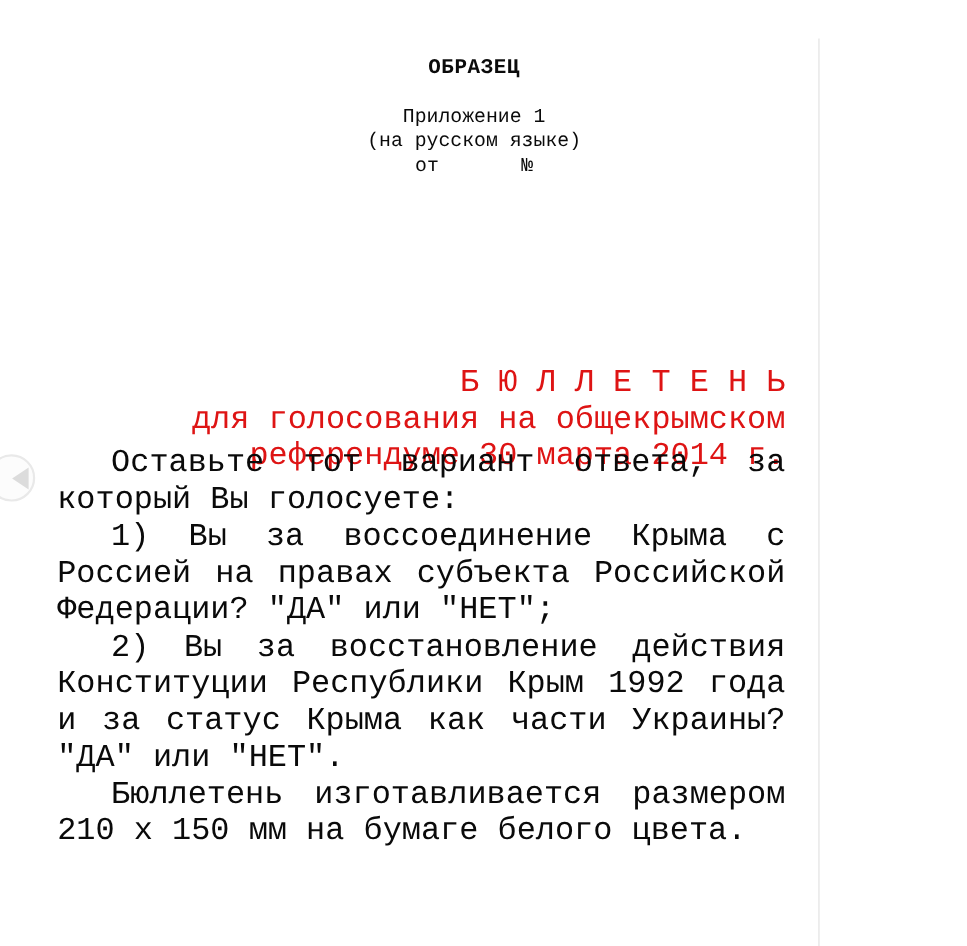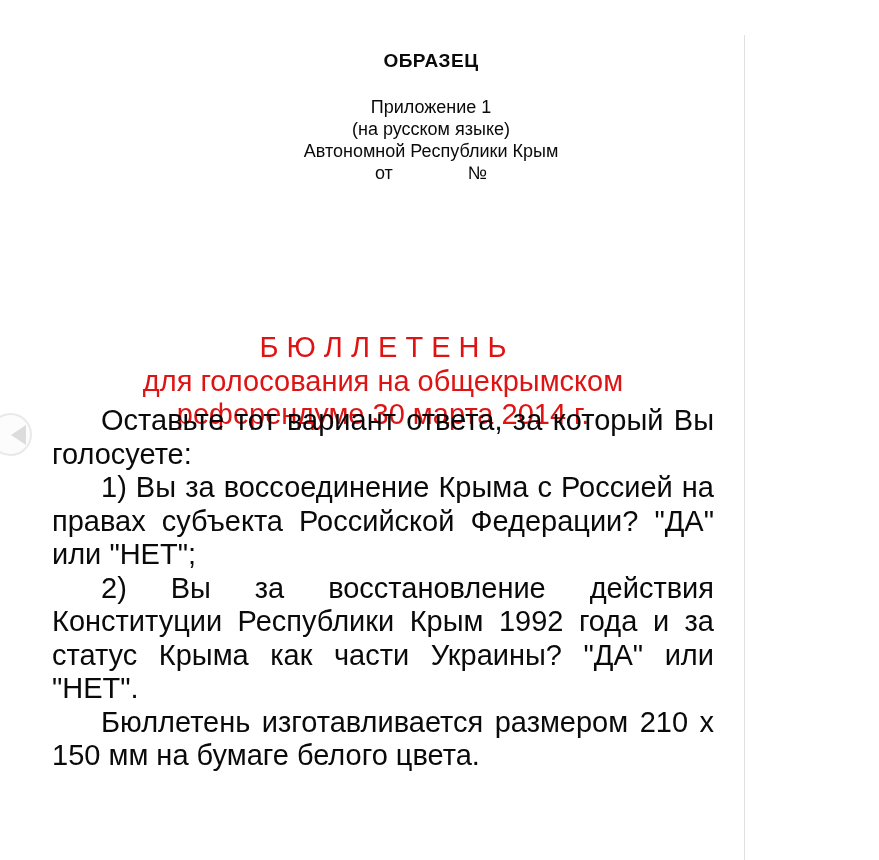--- a/index.html
+++ b/index.html
@@ -2,21 +2,21 @@
 <html lang="ru" style="--page-bg: #ffffff; --accent-red: #de1414; --text-color: #0a0a0a; --border-color: #e0e0e0;"><head>
 <meta charset="utf-8">
 <style>
   html, body { margin: 0; padding: 0; background: #ffffff; }
   .page {
     position: relative;
     width: 748px;
     height: 860px;
     background: var(--page-bg, #ffffff);
     overflow: hidden;
-    font-family: Liberation Sans, sans-serif;
+    font-family: Liberation Mono, monospace;
     color: var(--text-color, #0a0a0a);
   }
 
   
   .right-border {
     position: absolute;
     right: 3px;
     top: 35px;
     bottom: 0;
     width: 1px;
@@ -72,21 +72,21 @@
     display: flex;
     justify-content: center;
     gap: 75px;
   }
 
   .ballot-head {
     position: absolute;
     top: 331px;
     left: 52px;
     right: 34px;
-    text-align: center;
+    text-align: right;
     color: var(--accent-red, #de1414);
     font-size: 29px;
     line-height: 33.5px;
   }
 
   .body-text {
     position: absolute;
     top: 404px;
     left: 52px;
     right: 34px;
@@ -111,21 +111,20 @@
     <span class="tri"></span>
   </button>
 
   <div class="right-border"></div>
 
   <div class="sample-label">ОБРАЗЕЦ</div>
 
   <div class="annex">
     <div>Приложение 1</div>
     <div>(на русском языке)</div>
-    <div>Автономной Республики Крым</div>
     <div class="annex-row">
       <span>от</span>
       <span>№</span>
     </div>
   </div>
 
   <div class="ballot-head">
     <div>Б Ю Л Л Е Т Е Н Ь</div>
     <div>для голосования на общекрымском референдуме 30 марта 2014 г.</div>
   </div>

